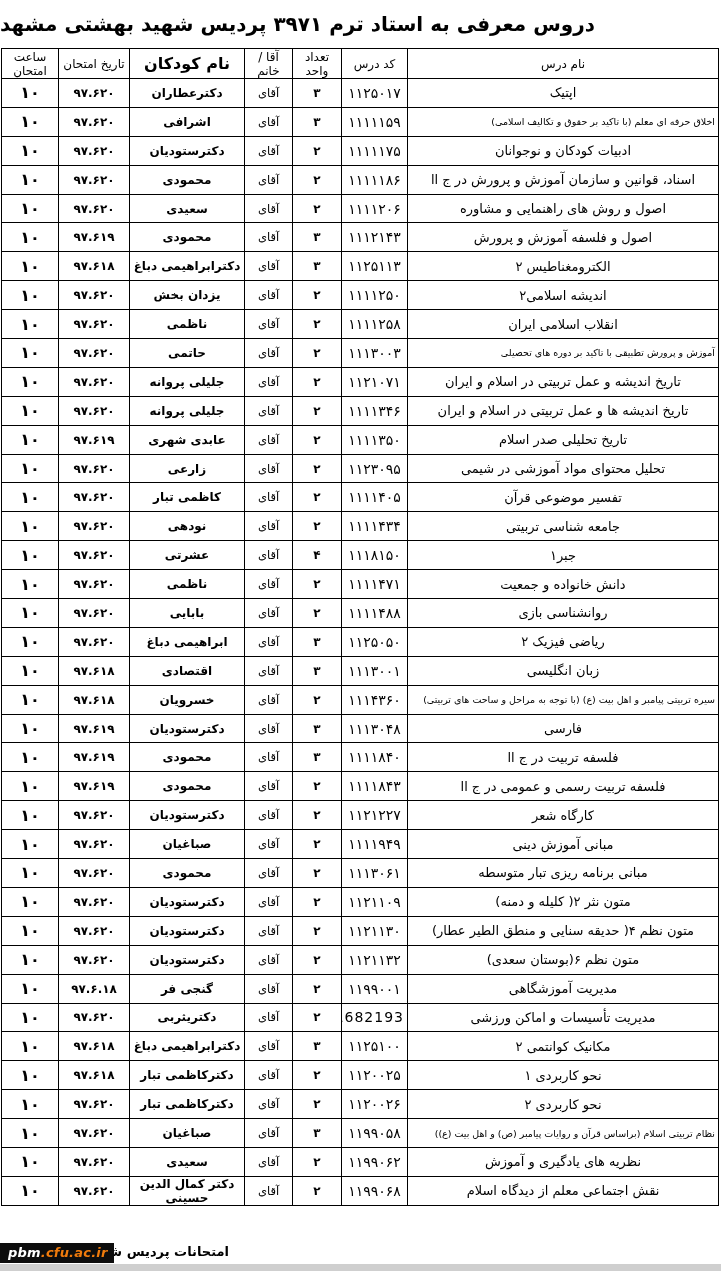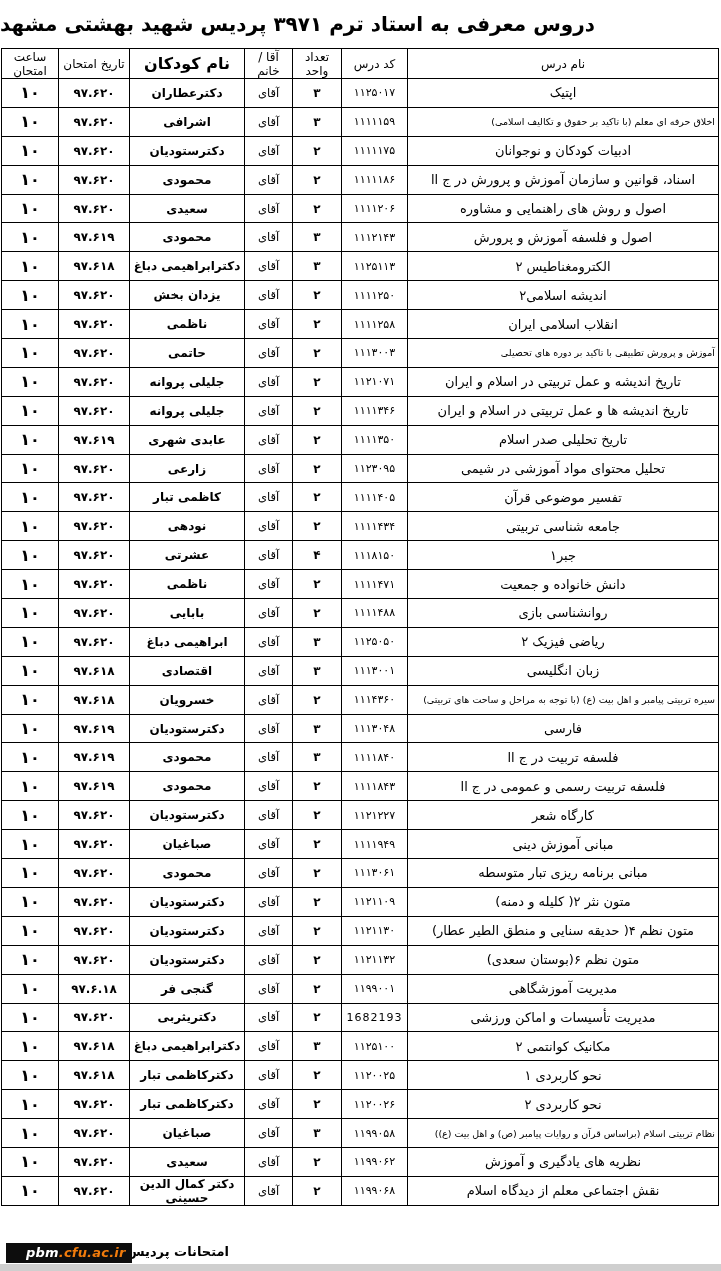--- a/index.html
+++ b/index.html
@@ -31,35 +31,35 @@
     vertical-align:middle;
     overflow:hidden;
     padding:0 3px;
   }
   thead tr { height:30px; }
   tbody tr { height:28.9px; }
   th { font-weight:normal; font-size:12px; }
   th.prof-h { font-weight:bold; font-size:16px; }
   td.course { font-size:13px; }
   td.course.long { font-size:9.5px;text-align:right; }
-  td.code   { font-size:11px; letter-spacing:1px; }
+  td.code   { font-size:14px; letter-spacing:1px; }
   td.units  { font-size:12px; font-weight:bold; }
   td.gender { font-size:11.5px; }
   td.prof   { font-size:12px; font-weight:bold; }
   td.date   { font-size:12px; font-weight:bold; direction:ltr; }
   td.time   { font-size:16px; font-weight:bold; }
   .footer-note {
     position:absolute; bottom:12px; right:492px;
     font-size:13px; font-weight:bold;
     direction:rtl; white-space:nowrap;
   }
   .watermark {
-    position:absolute; bottom:8px; left:6px;
+    position:absolute; bottom:8px; left:0;
     background:#0d0d0d;
-    padding:2px 6px 3px 20px;
+    padding:2px 6px 3px 8px;
     font-style:italic; font-weight:bold; font-size:13px;
     direction:ltr;
     letter-spacing:0.2px;
   }
   .watermark .wm-prefix { color:#ffffff; }
   .watermark .wm-suffix { color:#f07b0c; }
   .bottom-strip {
     position:absolute; bottom:0; left:0;
     width:100%; height:7px;
     background:#cfcfcf;

